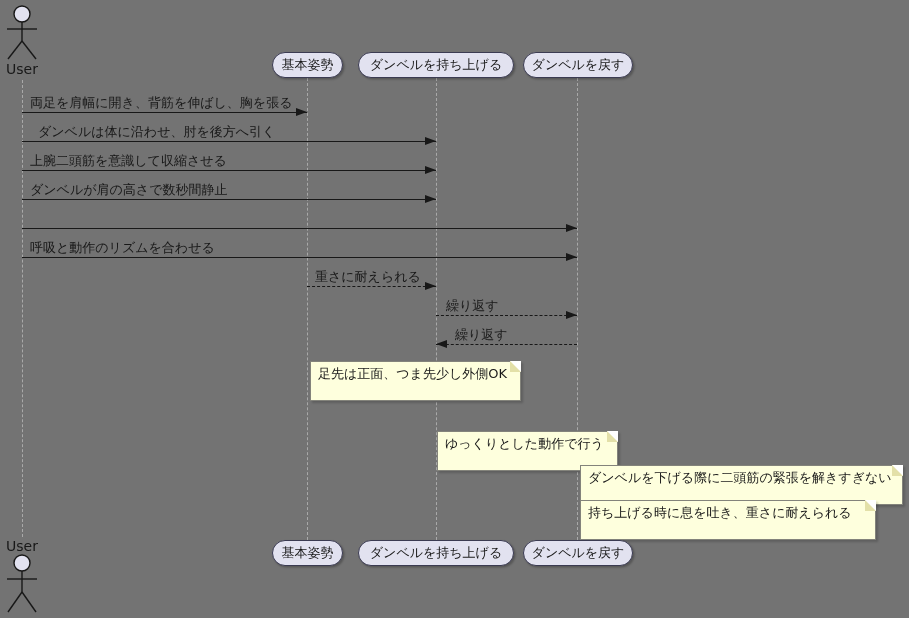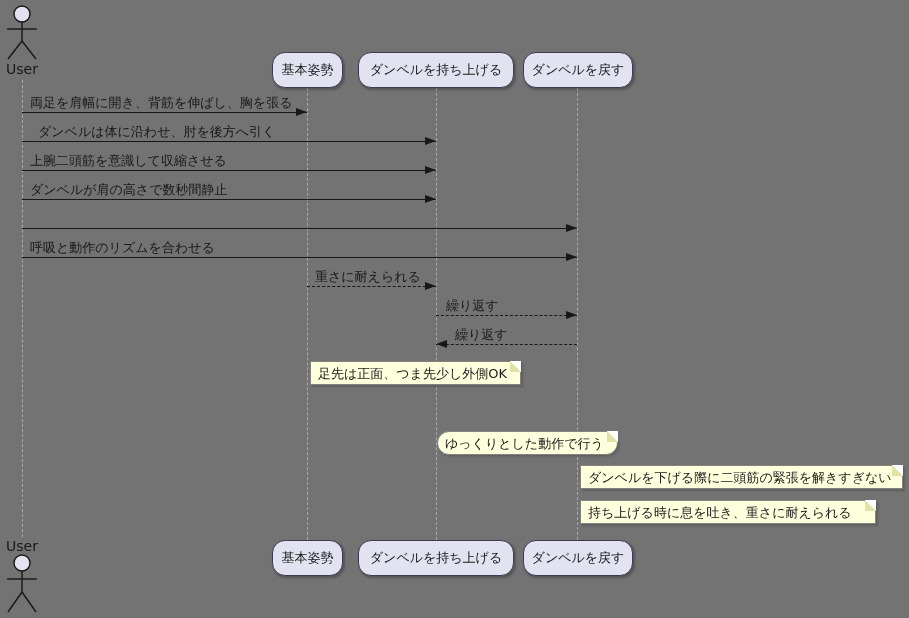--- a/index.html
+++ b/index.html
@@ -11,21 +11,21 @@
     color:#181818;
     overflow:hidden;
   }
   .lifeline{
     position:absolute;
     width:0;
     border-left:1px dashed #A9A9A9;
   }
   .participant{
     position:absolute;
-    height:36px;
+    height:26px;
     background:#E2E2F0;
     border:1px solid #3b3b52;
     border-radius:13px;
     box-shadow:1.5px 1.5px 2px rgba(0,0,0,0.25);
     display:flex;align-items:center;justify-content:center;
     font-size:13px;
     white-space:nowrap;
     box-sizing:border-box;
   }
   .actor-label{
@@ -57,21 +57,21 @@
   .note{
     position:absolute;
     background:#FEFFDD;
     border:1px solid #83837B;
     box-shadow:1.5px 1.5px 2px rgba(0,0,0,0.18);
     font-size:13px;
     line-height:17px;
     padding:3px 20px 3px 7px;
     white-space:nowrap;
     box-sizing:border-box;
-    height:24px;
+    height:40px;
   }
   .fold{
     position:absolute;top:-1px;right:-1px;
     width:0;height:0;
     border-top:11px solid #ffffff;
     border-left:11px solid #e3e0a8;
   }
   svg line, svg circle{stroke:#181818;stroke-width:1.4;}
 </style>
 </head>
@@ -140,21 +140,21 @@
 
   <div class="msg-label" style="left:455px;top:327px;">繰り返す</div>
   <div class="msg-line dashed" style="left:436px;top:344px;width:141px;">
       <span class="ah left"></span>
     </div>
 
   <div class="note" style="left:310px;top:361px;width:211px;">
     <span>足先は正面、つま先少し外側OK</span>
     <span class="fold"></span>
   </div>
-  <div class="note" style="left:437px;top:431px;width:181px;border-radius:12px;">
+  <div class="note" style="left:437px;top:431px;width:181px;">
     <span>ゆっくりとした動作で行う</span>
     <span class="fold"></span>
   </div>
   <div class="note" style="left:580px;top:465px;width:323px;">
     <span>ダンベルを下げる際に二頭筋の緊張を解きすぎない</span>
     <span class="fold"></span>
   </div>
   <div class="note" style="left:580px;top:500px;width:296px;">
     <span>持ち上げる時に息を吐き、重さに耐えられる</span>
     <span class="fold"></span>

